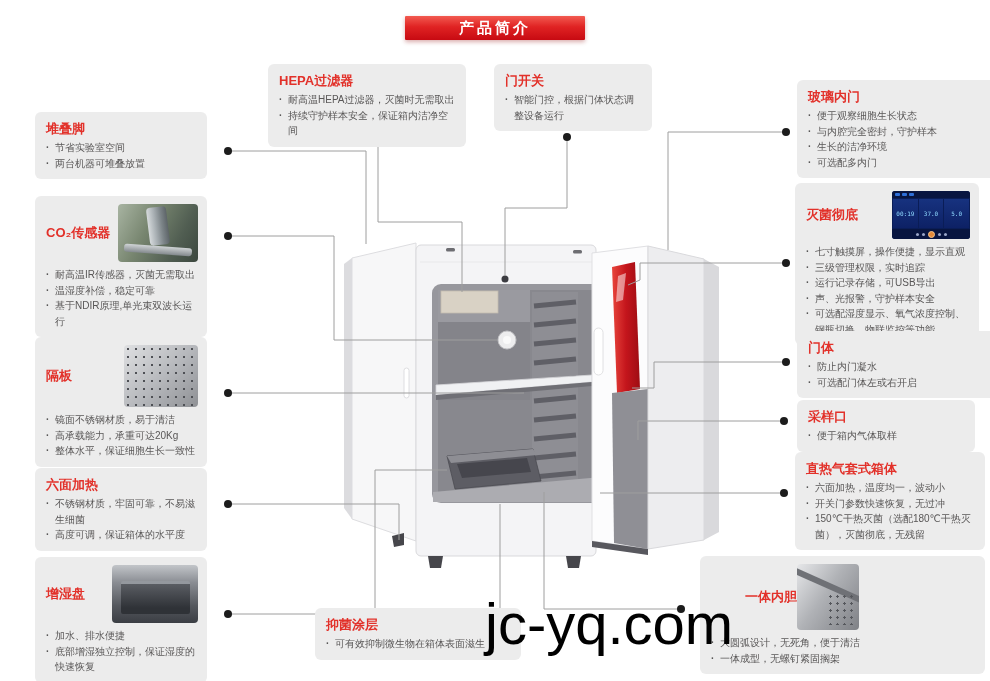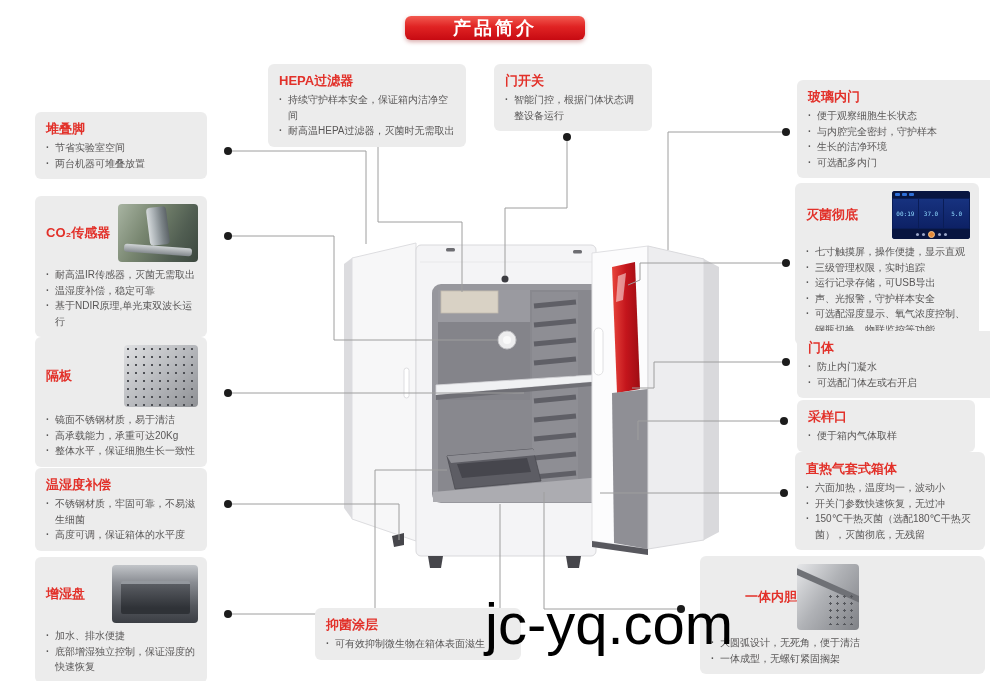--- a/index.html
+++ b/index.html
@@ -5,21 +5,21 @@
   html,body{margin:0;padding:0;}
   body{
     width:990px;height:681px;position:relative;background:#ffffff;
     font-family:"Liberation Sans","DejaVu Sans",sans-serif;
     overflow:hidden;color:#595757;
   }
   .scene{position:absolute;left:0;top:0;z-index:1;}
   .banner{
     position:absolute;left:405px;top:16px;width:180px;height:24px;z-index:20;
     background:linear-gradient(180deg,#f25a50 0%,#e02323 45%,#c70a12 100%);
-    border-radius:6px;color:#fff;font-size:18px;font-weight:bold;letter-spacing:3px;
+    border-radius:1px;color:#fff;font-size:15px;font-weight:bold;letter-spacing:3px;
     display:flex;align-items:center;justify-content:center;
     box-shadow:0 2px 4px rgba(150,20,20,.35);
   }
   .callout{
     position:absolute;background:#ececec;border-radius:6px;
     padding:8px 9px;box-sizing:border-box;z-index:10;
   }
   .c-title{color:#e2312a;font-weight:bold;font-size:13px;margin:1px 0 3px 2px;line-height:1.25;}
   .c-list{margin:0;padding:0;list-style:none;font-size:10px;line-height:1.55;color:#595757;}
   .c-list li{position:relative;padding-left:11px;}
@@ -215,21 +215,21 @@
       <div class="c-photo ph-shelf"></div>
     </div>
     <ul class="c-list">
       <li>镜面不锈钢材质，易于清洁</li>
       <li>高承载能力，承重可达20Kg</li>
       <li>整体水平，保证细胞生长一致性</li>
     </ul>
   </div>
 
   <div class="callout" id="box-feet">
-    <div class="c-title">温湿度补偿</div>
+    <div class="c-title">六面加热</div>
     <ul class="c-list">
       <li>不锈钢材质，牢固可靠，不易滋生细菌</li>
       <li>高度可调，保证箱体的水平度</li>
     </ul>
   </div>
 
   <div class="callout" id="box-tray">
     <div class="c-top">
       <div class="c-title">增湿盘</div>
       <div class="c-photo ph-tray">
@@ -238,22 +238,22 @@
     </div>
     <ul class="c-list">
       <li>加水、排水便捷</li>
       <li>底部增湿独立控制，保证湿度的快速恢复</li>
     </ul>
   </div>
 
   <div class="callout" id="box-hepa">
     <div class="c-title">HEPA过滤器</div>
     <ul class="c-list">
+      <li>耐高温HEPA过滤器，灭菌时无需取出</li>
       <li>持续守护样本安全，保证箱内洁净空间</li>
-      <li>耐高温HEPA过滤器，灭菌时无需取出</li>
     </ul>
   </div>
 
   <div class="callout" id="box-doorswitch">
     <div class="c-title">门开关</div>
     <ul class="c-list">
       <li>智能门控，根据门体状态调整设备运行</li>
     </ul>
   </div>
 

